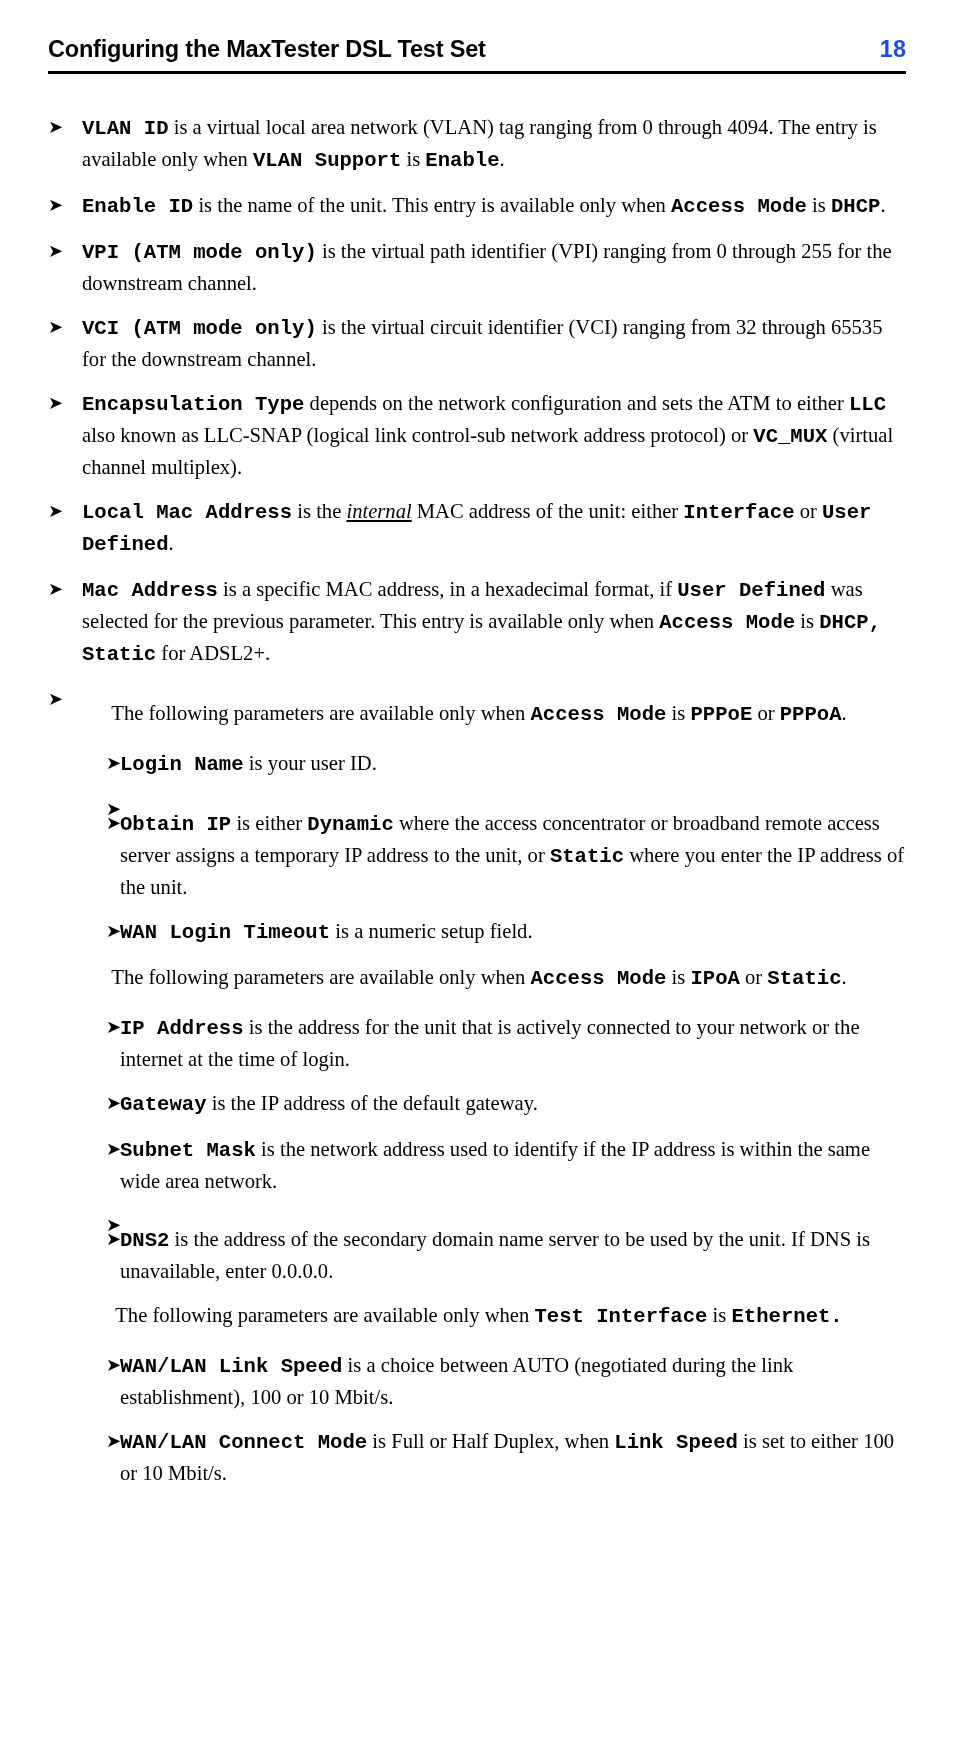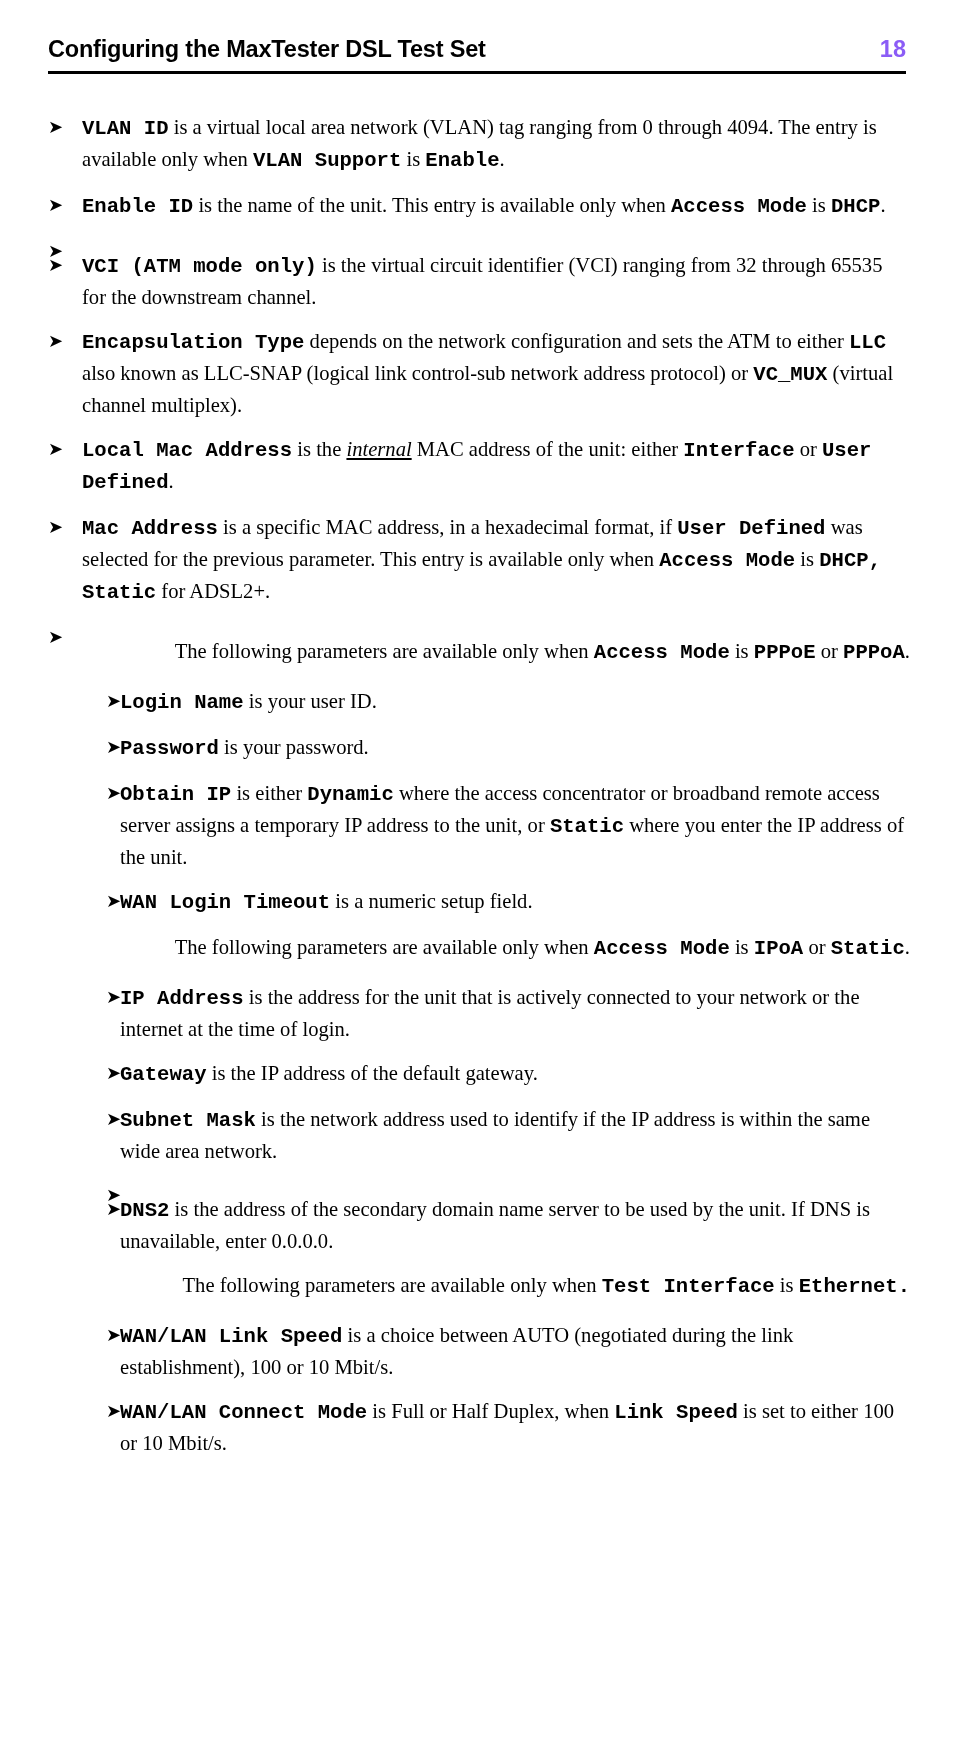--- a/index.html
+++ b/index.html
@@ -32,21 +32,21 @@
     font-weight: bold;
     font-size: 23.5px;
     letter-spacing: -0.2px;
     color: #000;
     white-space: nowrap;
   }
   .header-page-number {
     font-family: "Liberation Sans", "DejaVu Sans", sans-serif;
     font-weight: bold;
     font-size: 23.5px;
-    color: #8b5cf6;
+    color: #1d4ed8;
   }
   .header-rule {
     position: absolute;
     left: 48px;
     top: 71px;
     width: 858px;
     height: 3px;
     background: #000000;
   }
 
@@ -56,21 +56,21 @@
     left: 48px;
     top: 98px;
     width: 862px;
   }
 
   .para {
     font-size: 20.6px;
     line-height: 30px;
     margin: 0 0 4px 0;
     padding-top: 14px;
-    text-align: right;
+    text-align: center;
   }
 
   
   .bullet {
     position: relative;
     display: block;
     font-size: 20.6px;
     line-height: 30px;
     margin: 0;
     padding-top: 14px;
@@ -123,20 +123,21 @@
       <div class="bullet lvl1">
         <span class="glyph">➤</span>
         <span class="btext"><b>VLAN ID</b> is a virtual local area network (VLAN) tag ranging from 0 through 4094. The entry is available only when <b>VLAN Support</b> is <b>Enable</b>.</span>
       </div>
       <div class="bullet lvl1">
         <span class="glyph">➤</span>
         <span class="btext"><b>Enable ID</b> is the name of the unit. This entry is available only when <b>Access Mode</b> is <b>DHCP</b>.</span>
       </div>
       <div class="bullet lvl1">
         <span class="glyph">➤</span>
+        <span class="btext"><b>VPI (ATM mode only)</b> is the virtual path identifier (VPI) ranging from 0 through 255 for the downstream channel.</span>
       </div>
       <div class="bullet lvl1">
         <span class="glyph">➤</span>
         <span class="btext"><b>VCI (ATM mode only)</b> is the virtual circuit identifier (VCI) ranging from 32 through 65535 for the downstream channel.</span>
       </div>
       <div class="bullet lvl1">
         <span class="glyph">➤</span>
         <span class="btext"><b>Encapsulation Type</b> depends on the network configuration and sets the ATM to either <b>LLC</b> also known as LLC-SNAP (logical link control-sub network address protocol) or <b>VC_MUX</b> (virtual channel multiplex).</span>
       </div>
       <div class="bullet lvl1">
@@ -150,21 +151,20 @@
       <div class="bullet lvl1">
         <span class="glyph">➤</span>
       </div>
       <p class="para">The following parameters are available only when <b>Access Mode</b> is <b>PPPoE</b> or <b>PPPoA</b>.</p>
       <div class="bullet lvl2">
         <span class="glyph">➤</span>
         <span class="btext"><b>Login Name</b> is your user ID.</span>
       </div>
       <div class="bullet lvl2">
         <span class="glyph">➤</span>
-        <span class="btext"><b>Password</b> is your password.</span>
       </div>
       <div class="bullet lvl2">
         <span class="glyph">➤</span>
         <span class="btext"><b>Obtain IP</b> is either <b>Dynamic</b> where the access concentrator or broadband remote access server assigns a temporary IP address to the unit, or <b>Static</b> where you enter the IP address of the unit.</span>
       </div>
       <div class="bullet lvl2">
         <span class="glyph">➤</span>
         <span class="btext"><b>WAN Login Timeout</b> is a numeric setup field.</span>
       </div>
       <p class="para">The following parameters are available only when <b>Access Mode</b> is <b>IPoA</b> or <b>Static</b>.</p>

